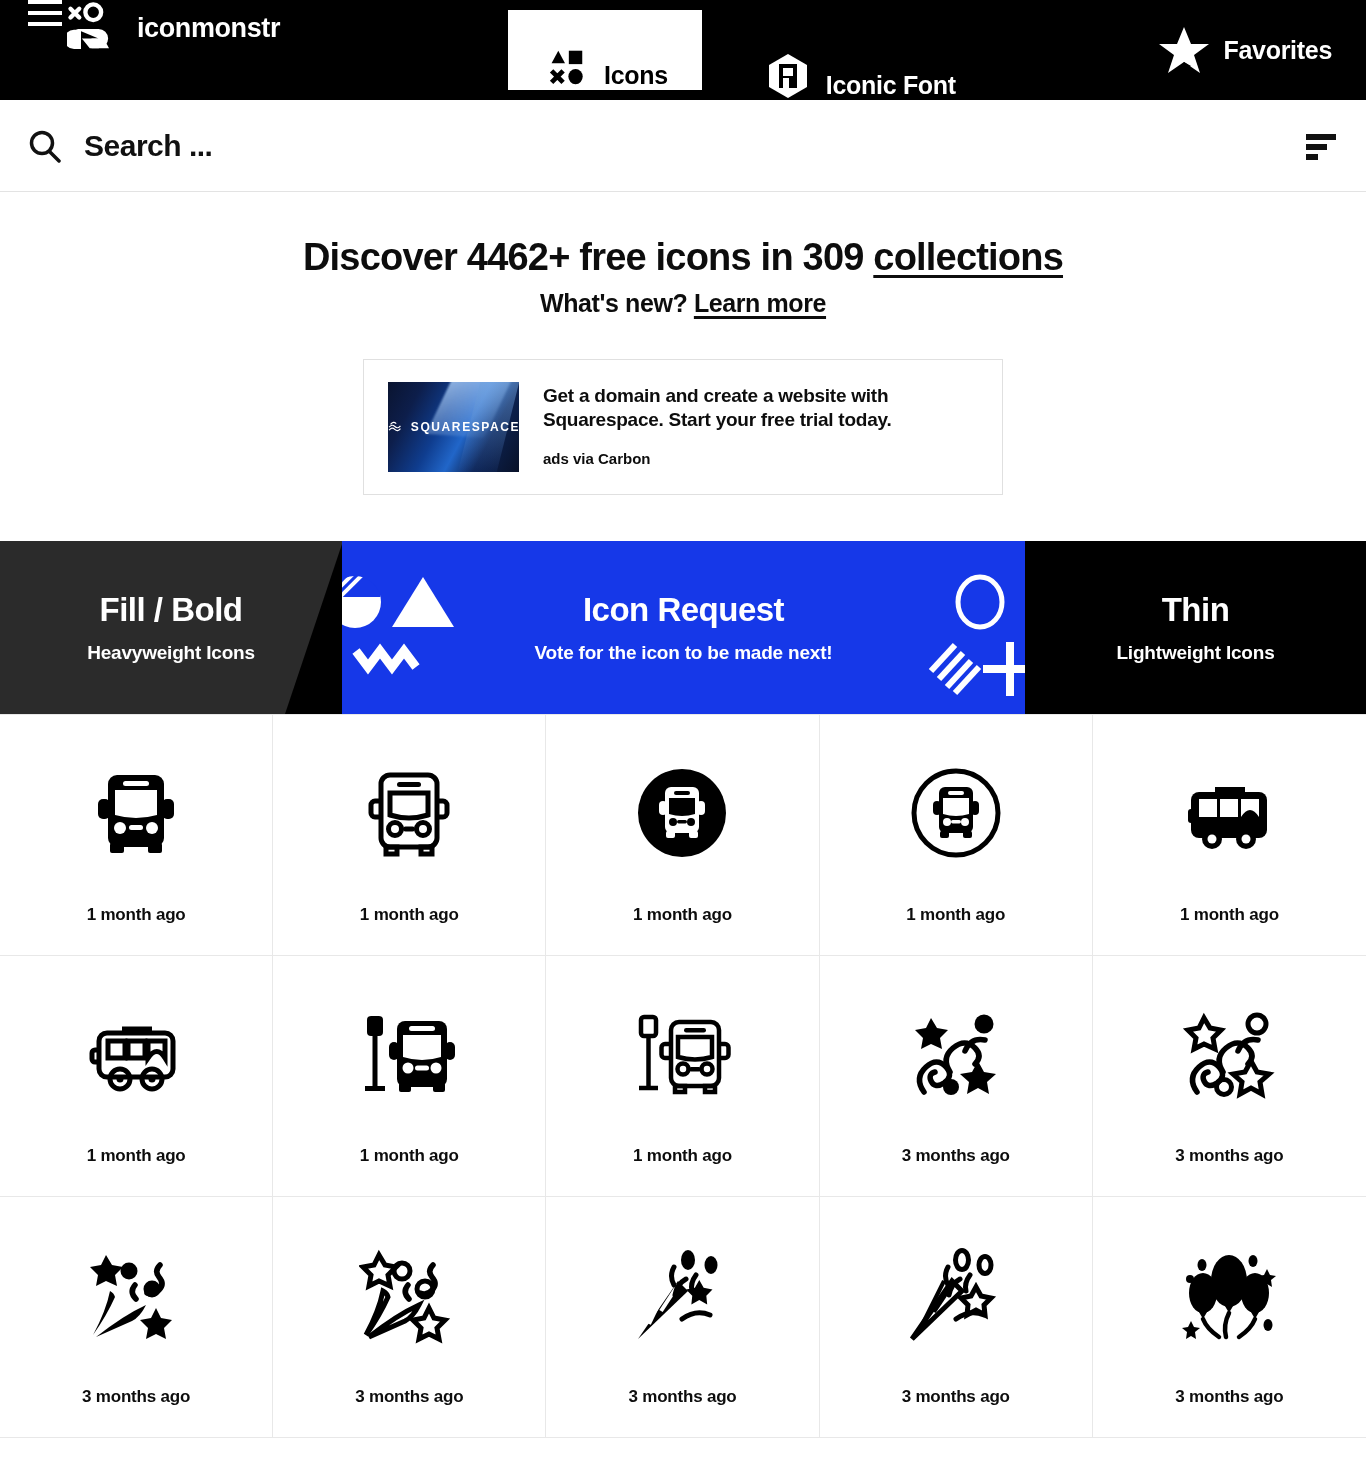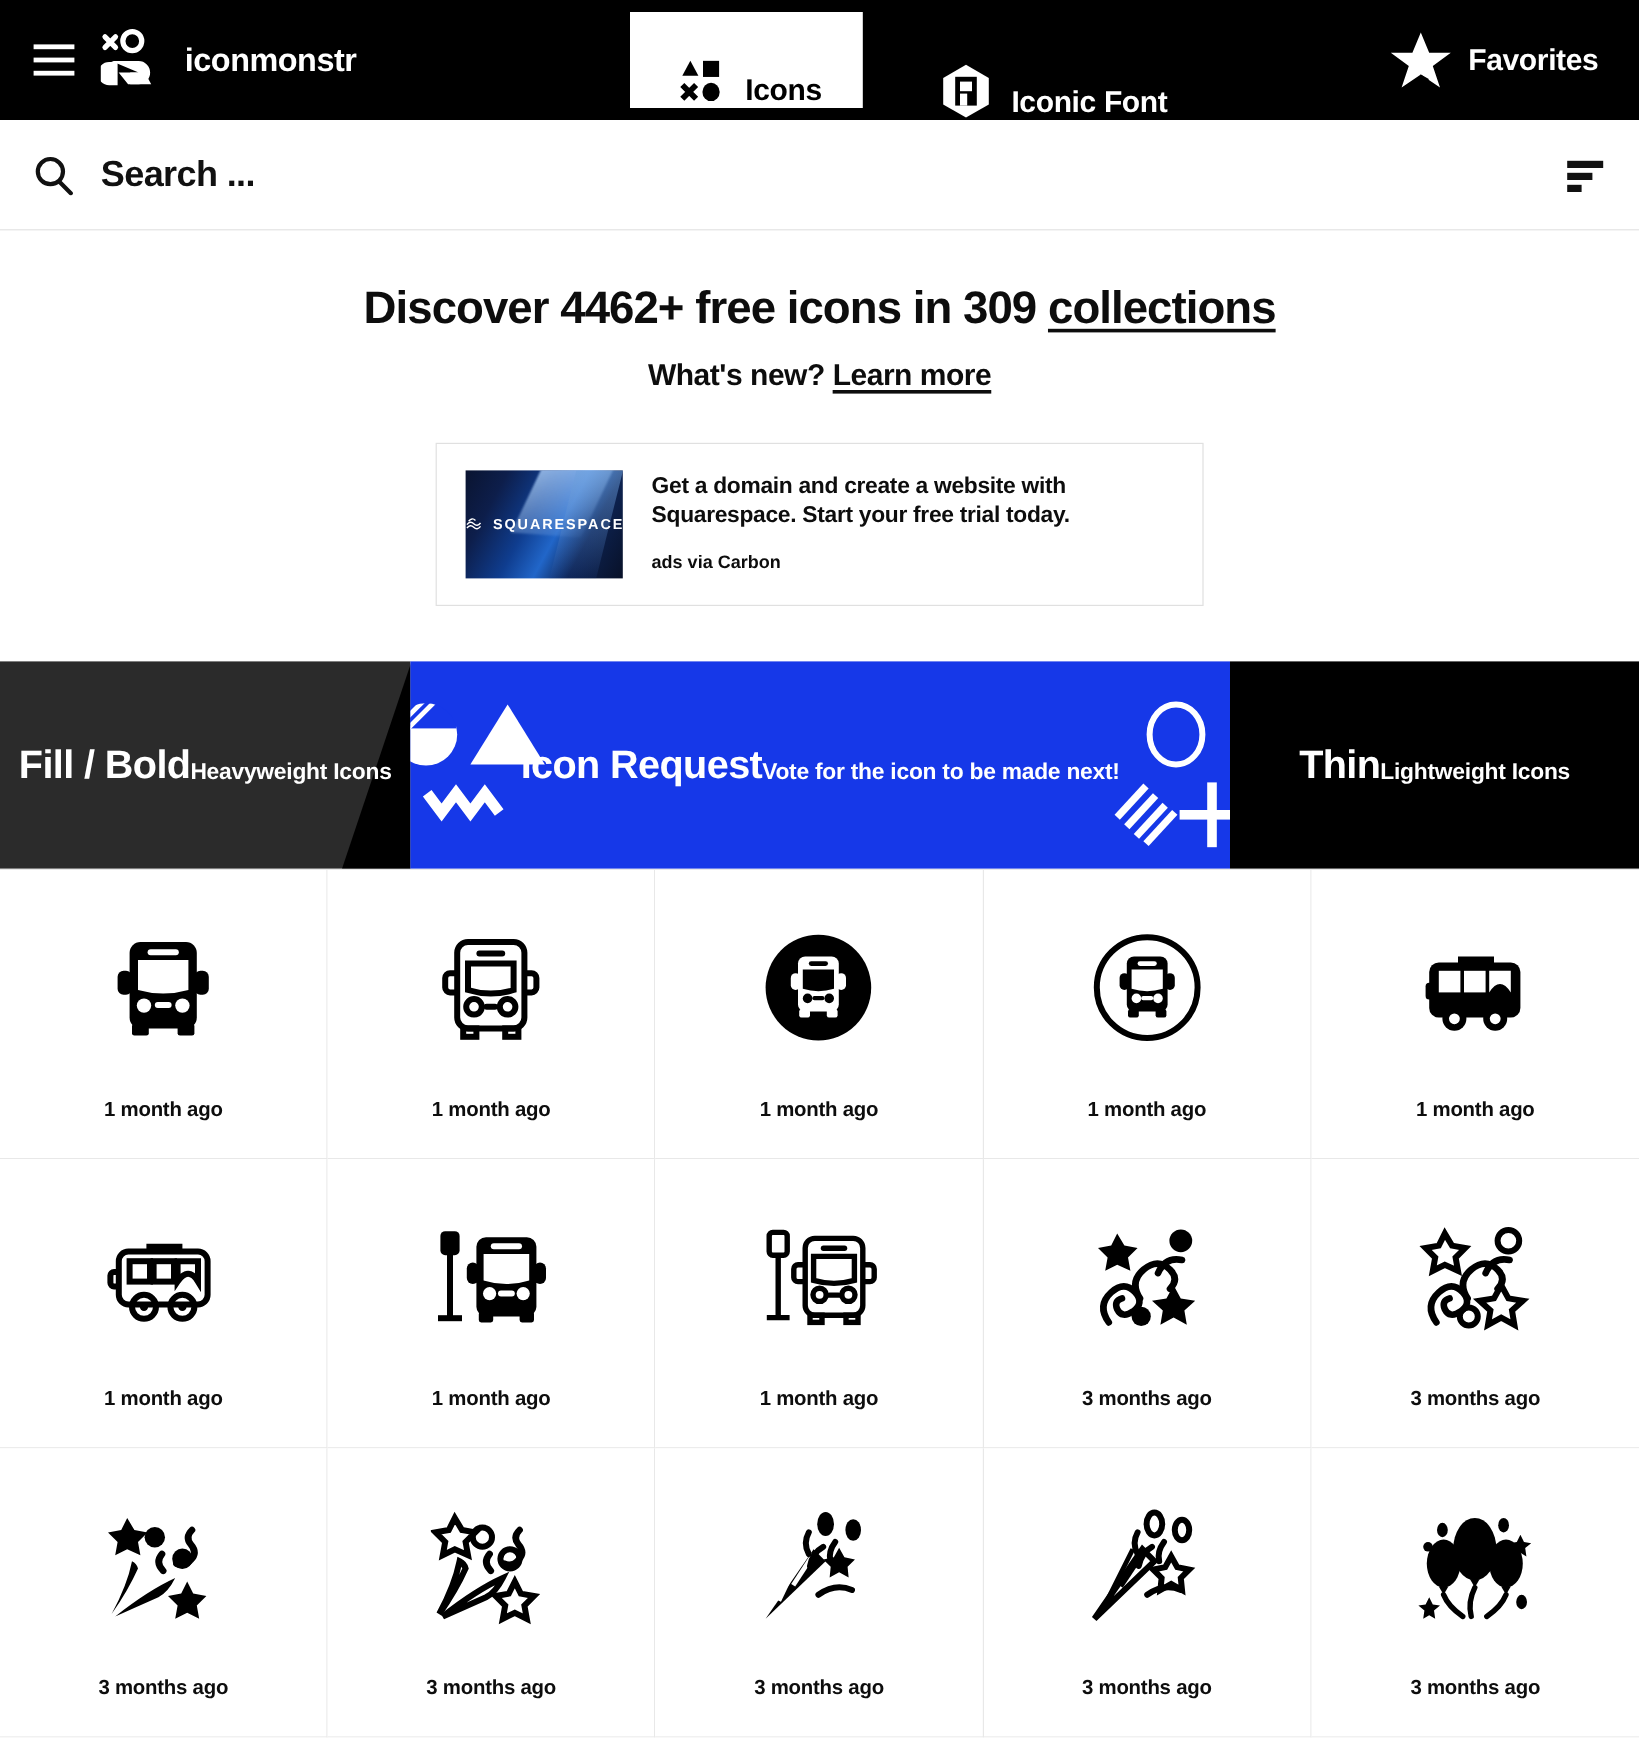--- a/index.html
+++ b/index.html
@@ -15,23 +15,23 @@
   
   .topnav {
     position: relative;
     height: 100px;
     background: #000;
     display: flex;
     align-items: stretch;
   }
   .nav-left {
     display: flex;
-    align-items: center;
+    align-items: flex-start;
     padding-left: 28px;
-    gap: 22px;
+    gap: 5px;
     flex: 0 0 auto;
   }
   .hamburger {
     width: 34px; height: 26px;
     display: flex; flex-direction: column; justify-content: space-between;
     cursor: pointer;
   }
   .hamburger span { display:block; height:4px; background:#fff; border-radius:0; }
   .brand {
     display: flex; align-items: center; gap: 14px; cursor: pointer;
@@ -86,21 +86,21 @@
 
   
   .hero { padding-top: 44px; text-align: center; }
   .hero h1 {
     font-size: 38px; font-weight: 700; color: #0d0d0d;
     letter-spacing: -0.8px;
     line-height: 1.15;
   }
   .hero h1 .u { text-decoration: underline; text-underline-offset: 5px; text-decoration-thickness: 3px; cursor: pointer;}
   .hero h2 {
-    margin-top: 19px;
+    margin-top: 9px;
     font-size: 25px; font-weight: 700; color: #0d0d0d;
     letter-spacing: -0.4px;
   }
   .hero h2 .u { text-decoration: underline; text-underline-offset: 4px; text-decoration-thickness: 3px; cursor: pointer;}
 
   
   .ad-wrap { display:flex; justify-content:center; margin-top: 41px; }
   .ad {
     width: 640px;
     border: 1px solid #e0e0e0;
@@ -140,21 +140,21 @@
   
   .promos {
     margin-top: 46px;
     height: 173px;
     display: flex;
     position: relative;
     overflow: hidden;
   }
   .promo {
     position: relative;
-    display: flex; 
+    display: flex; flex-direction: column;
     align-items: center; justify-content: center;
     cursor: pointer;
     overflow: hidden;
   }
   .promo-fill { width: 342px; background: #2b2b2b; }
   .promo-fill::after {
     content:""; position:absolute; right:-1px; top:0;
     width: 0; height:0;
     border-style: solid;
     border-width: 0 0 173px 58px;

